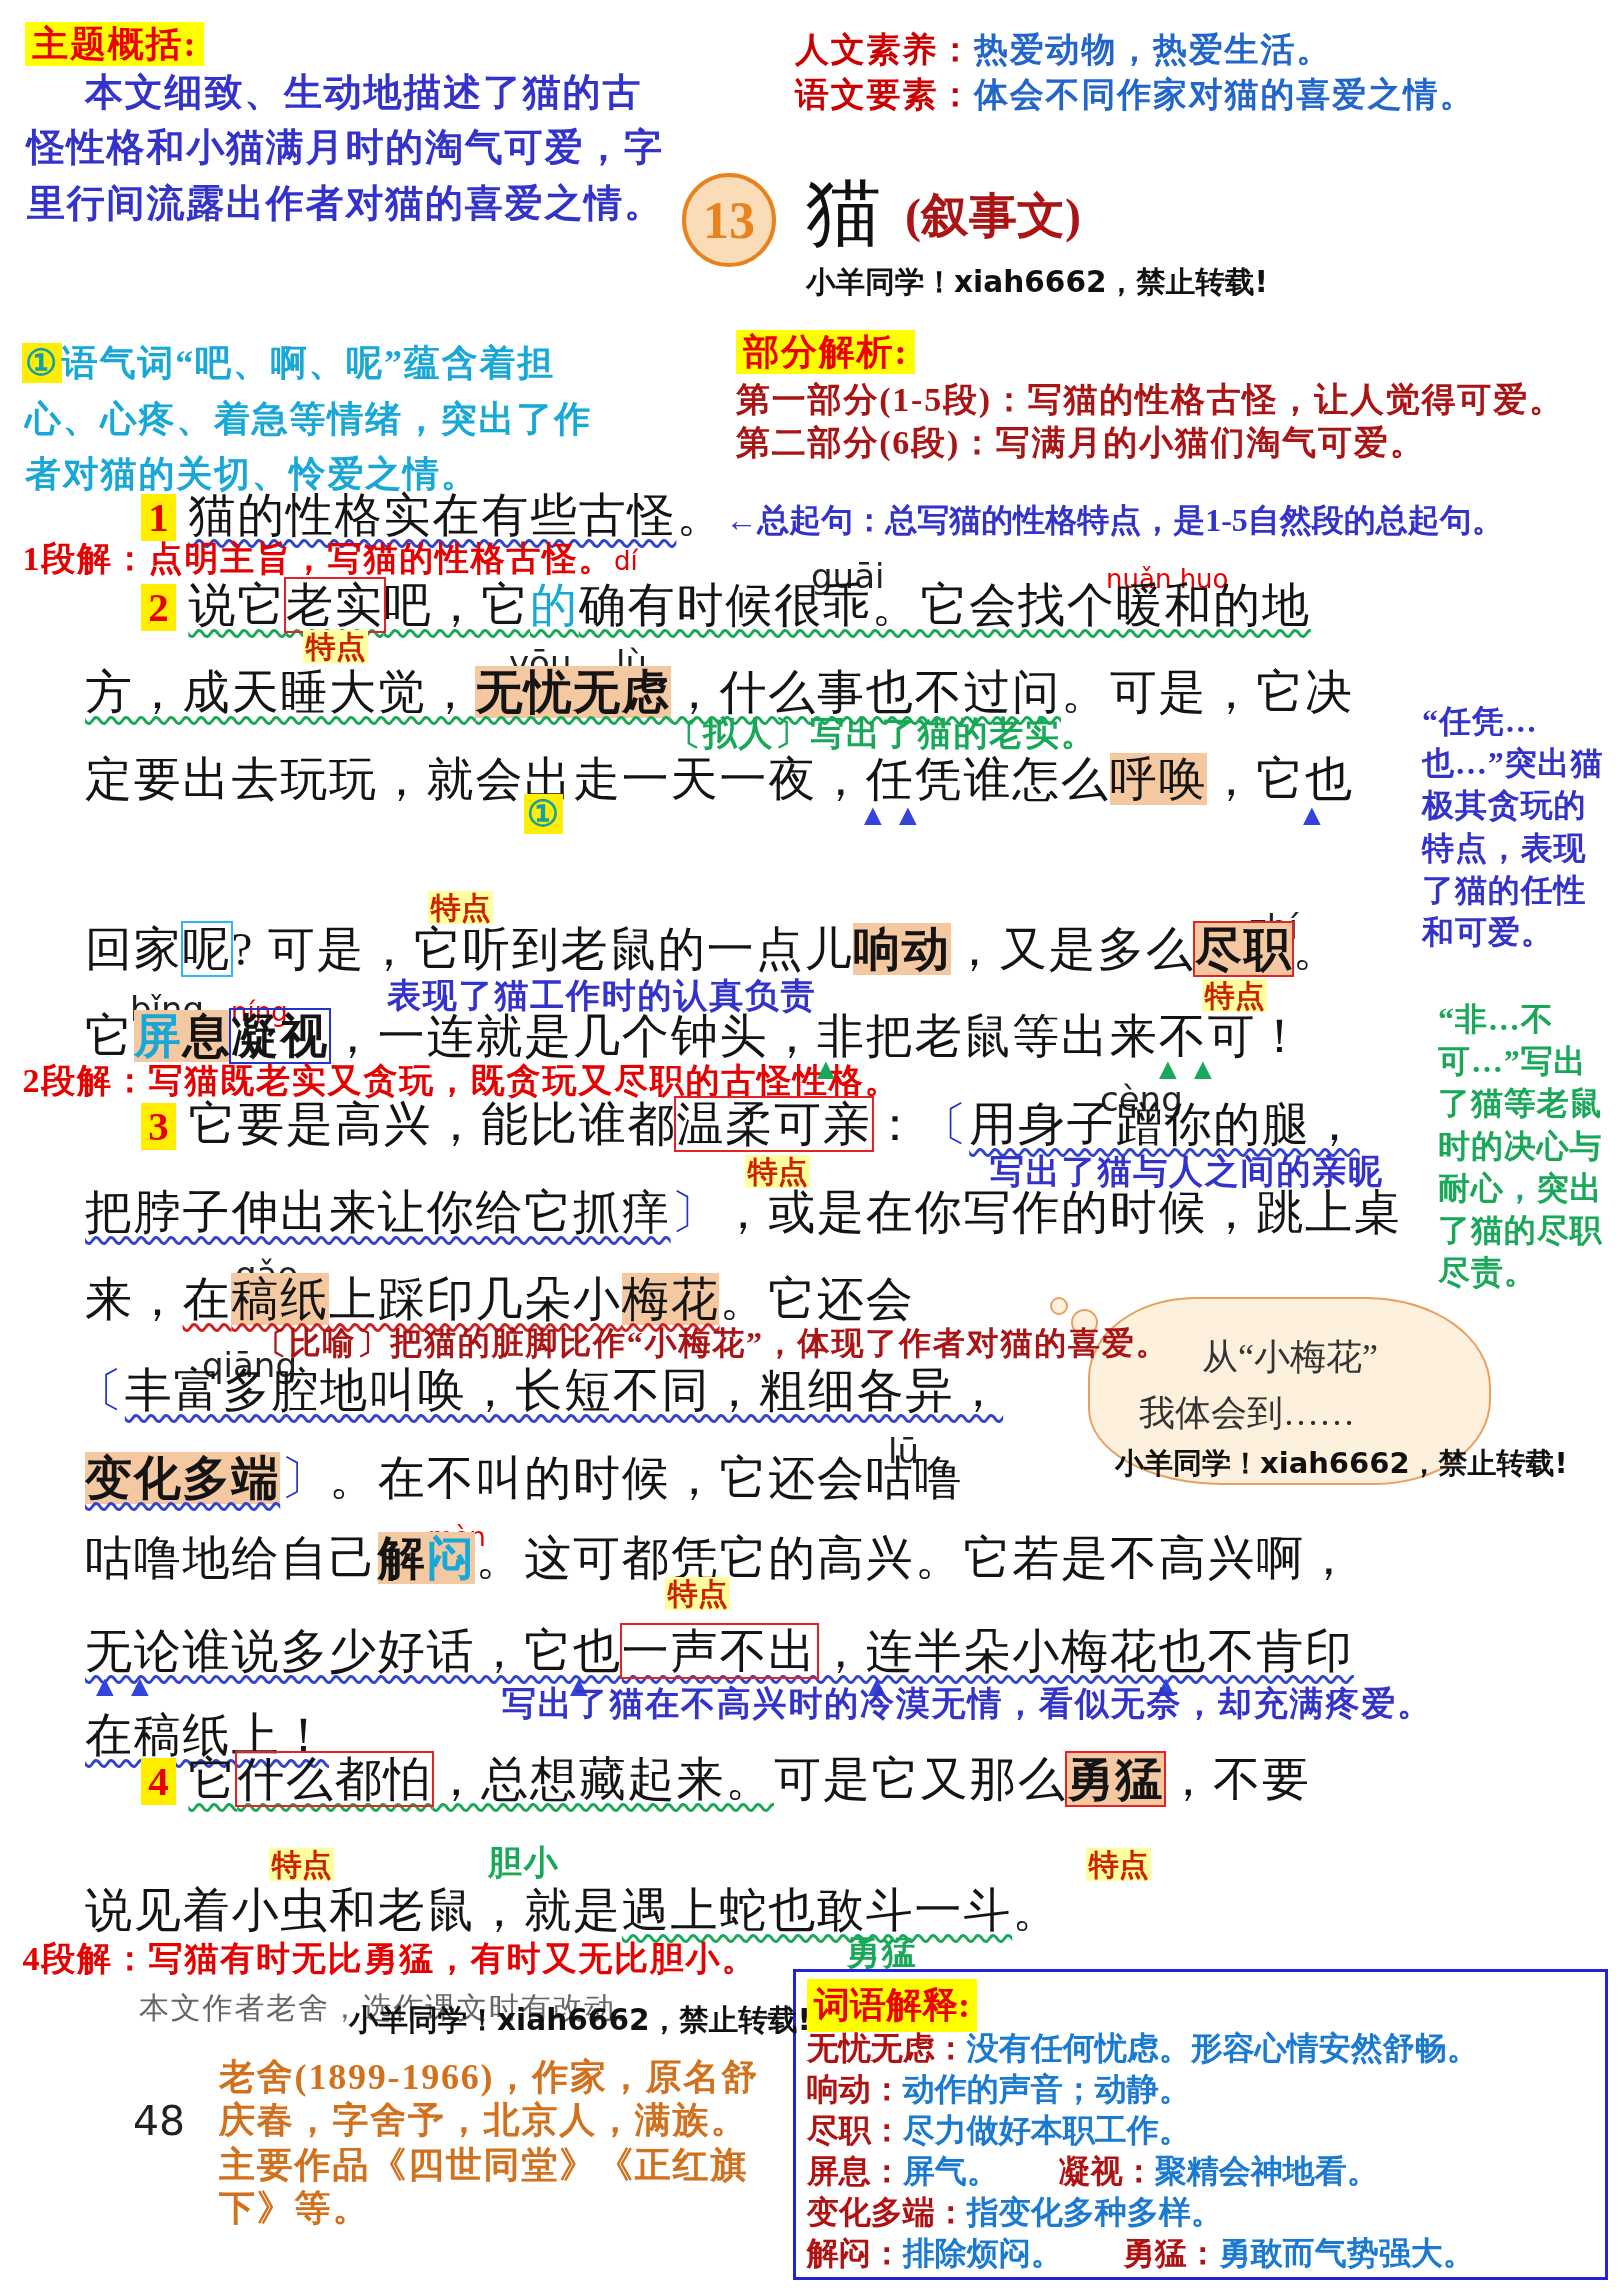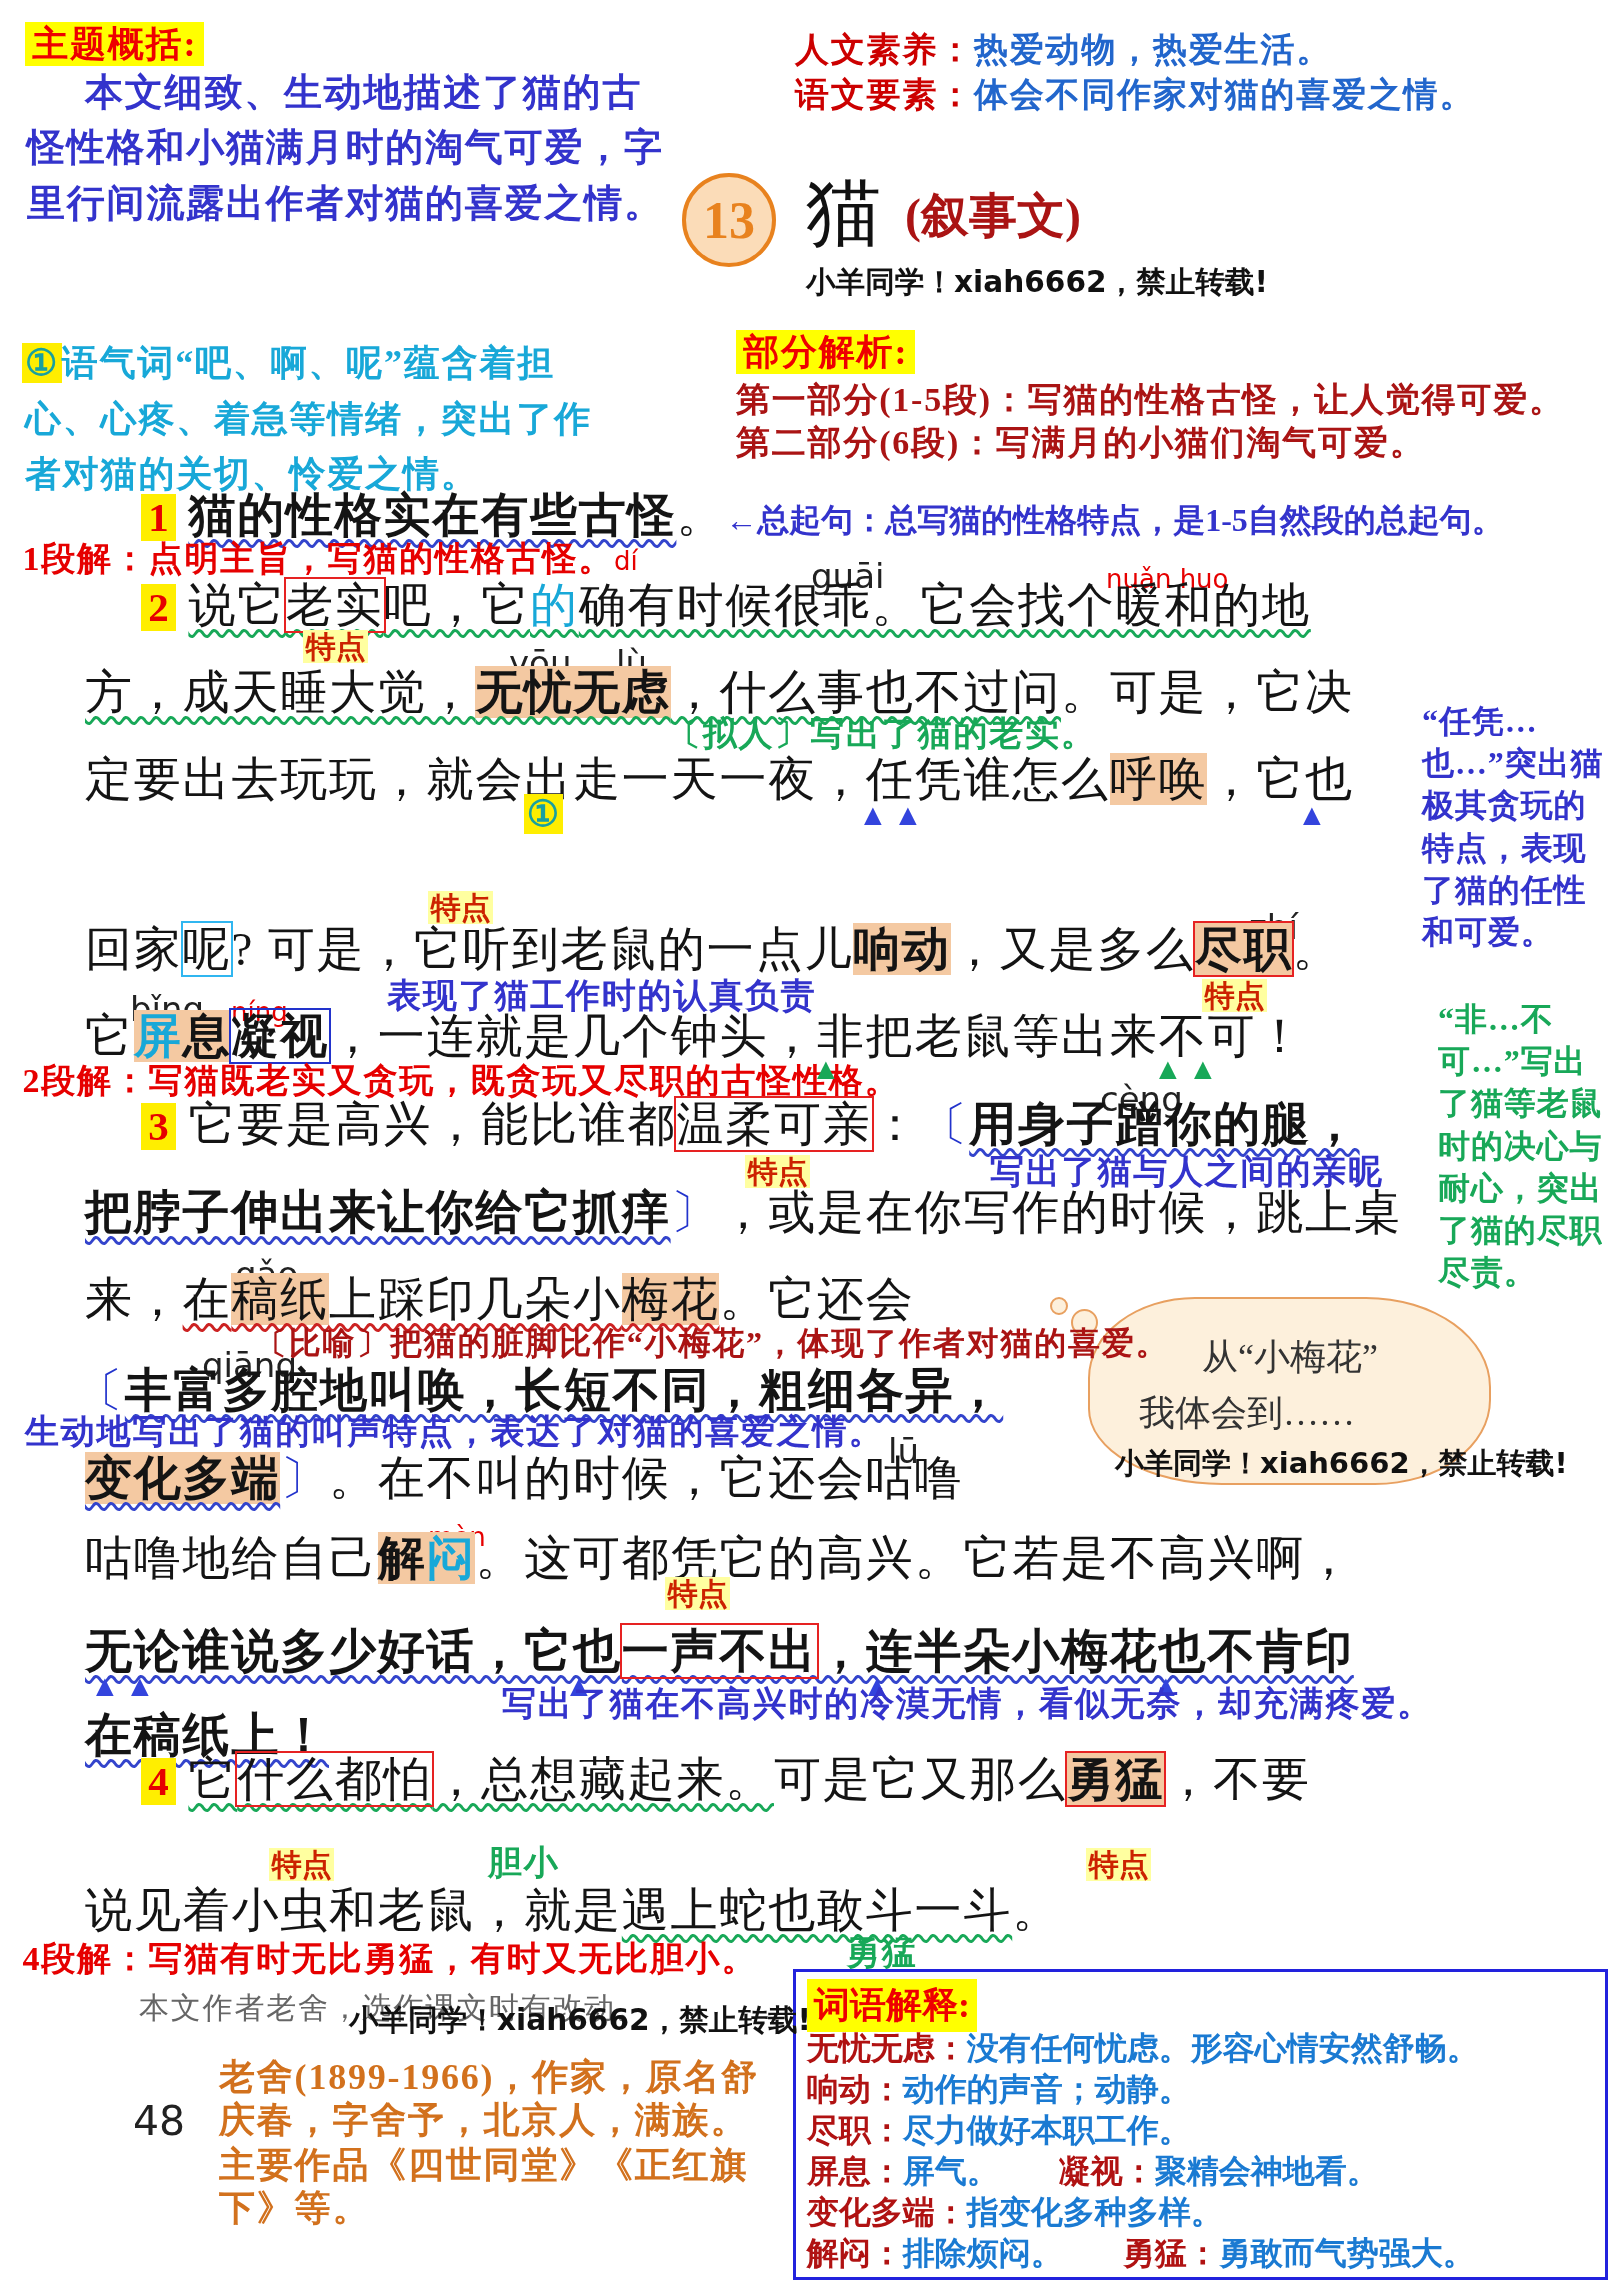--- a/index.html
+++ b/index.html
@@ -10,21 +10,21 @@
   .sg{display:inline;}
   
   .b{font-weight:700;}
   .cy{color:#18a8d8;}
   .blu{color:#2233cc;}
   .hl{background:#f4c9a2;}
   .rb{outline:2.7px solid #e62222;outline-offset:-0.9px;}
   .bb{outline:2.7px solid #30b6f0;outline-offset:-0.9px;}
   .nb{outline:2.7px solid #2233cc;outline-offset:-0.9px;}
   .ug{text-decoration-line:underline;text-decoration-style:wavy;text-decoration-color:#18a858;text-decoration-thickness:2.7px;text-underline-offset:8px;}
-  .ub{text-decoration-line:underline;text-decoration-style:wavy;text-decoration-color:#3344cc;text-decoration-thickness:2.7px;text-underline-offset:8px;font-weight:bold;}
+  .ub{text-decoration-line:underline;text-decoration-style:wavy;text-decoration-color:#3344cc;text-decoration-thickness:2.7px;text-underline-offset:8px;}
   .ur{text-decoration-line:underline;text-decoration-style:wavy;text-decoration-color:#cc2222;text-decoration-thickness:2.7px;text-underline-offset:8px;}
   .badge{display:inline-block;background:#ffee00;color:#e60000;font-weight:700;font-size:41px;
          padding:0 7.2px;margin-right:12.5px;line-height:1.15;letter-spacing:0;}
   .circ{background:#ffee00;color:#18a0a0;padding:0 2.7px;font-weight:700;}
   .tag{background:#ffffa0;color:#cc2200;font-weight:700;padding:0 2.7px;letter-spacing:0;}
   .lbl{background:#ffff00;color:#ee0000;font-weight:700;padding:1.8px 7.2px;}
   .jr{color:#e60000;font-weight:700;}
   .jb{color:#3333cc;font-weight:700;}
   .jg{color:#18a858;font-weight:700;}
   .jdr{color:#aa1414;font-weight:700;}
@@ -147,21 +147,20 @@
     <div class="tline" style="left: 1100px; top: 1068px;"><span class="sg py">cèng</span></div>
     <div class="tline" style="left: 141px; top: 1097px;"><span class="sg badge">3</span><span class="sg">它要是高兴，能比谁都</span><span class="sg rb">温柔可亲</span><span class="sg">：</span><span class="sg blu">〔</span><span class="sg ub">用身子蹭你的腿，</span></div>
     <div class="tline" style="left: 745px; top: 1154px; font-size: 30px;"><span class="sg tag">特点</span></div>
     <div class="tline" style="left: 990px; top: 1152px; font-size: 34px;"><span class="sg jb">写出了猫与人之间的亲昵</span></div>
     <div class="tline" style="left: 85px; top: 1185px;"><span class="sg ub">把脖子伸出来让你给它抓痒</span><span class="sg blu">〕</span><span class="sg">，或是在你写作的时候，跳上桌</span></div>
     <div class="tline" style="left: 235px; top: 1243px;"><span class="sg py">gǎo</span></div>
     <div class="tline" style="left: 85px; top: 1272px;"><span class="sg">来，</span><span class="sg ur">在</span><span class="sg hl ur">稿纸</span><span class="sg ur">上踩印几朵小</span><span class="sg hl ur">梅花</span><span class="sg">。它还会</span></div>
     <div class="tline" style="left: 255px; top: 1325px; font-size: 32px;"><span class="sg jdr">〔比喻〕把猫的脏脚比作“小梅花”，体现了作者对猫的喜爱。</span></div>
     <div class="tline" style="left: 202px; top: 1334px;"><span class="sg py">qiāng</span></div>
     <div class="tline" style="left: 76px; top: 1363px;"><span class="sg blu">〔</span><span class="sg ub">丰富多腔地叫唤，长短不同，粗细各异，</span></div>
-    <div class="tline" style="left: 25px; top: 1412px; font-size: 34px;"><span class="sg jb">生动地写出了猫的叫声特点，表达了对猫的喜爱之情。</span></div>
     <div class="tline" style="left: 888px; top: 1420px;"><span class="sg py">lū</span></div>
     <div class="tline" style="left: 85px; top: 1451px;"><span class="sg hl b ub">变化多端</span><span class="sg blu">〕</span><span class="sg">。在不叫的时候，它还会咕噜</span></div>
     <div class="tline" style="left: 428px; top: 1503px;"><span class="sg pyr">mèn</span></div>
     <div class="tline" style="left: 85px; top: 1531px;"><span class="sg">咕噜地给自己</span><span class="sg b hl">解</span><span class="sg cy hl b">闷</span><span class="sg">。这可都凭它的高兴。它若是不高兴啊，</span></div>
     <div class="tline" style="left: 665px; top: 1576px; font-size: 30px;"><span class="sg tag">特点</span></div>
     <div class="tline" style="left: 85px; top: 1624px;"><span class="sg ub">无论谁说多少好话，它也</span><span class="sg rb ub">一声不出</span><span class="sg ub">，连半朵小梅花也不肯印</span></div>
     <div class="tline" style="left: 90px; top: 1668px; font-size: 30px;"><span class="sg tri-b">▲▲</span></div>
     <div class="tline" style="left: 564px; top: 1668px; font-size: 30px;"><span class="sg tri-b">▲</span></div>
     <div class="tline" style="left: 862px; top: 1668px; font-size: 30px;"><span class="sg tri-b">▲</span></div>
     <div class="tline" style="left: 1151px; top: 1668px; font-size: 30px;"><span class="sg tri-b">▲</span></div>

